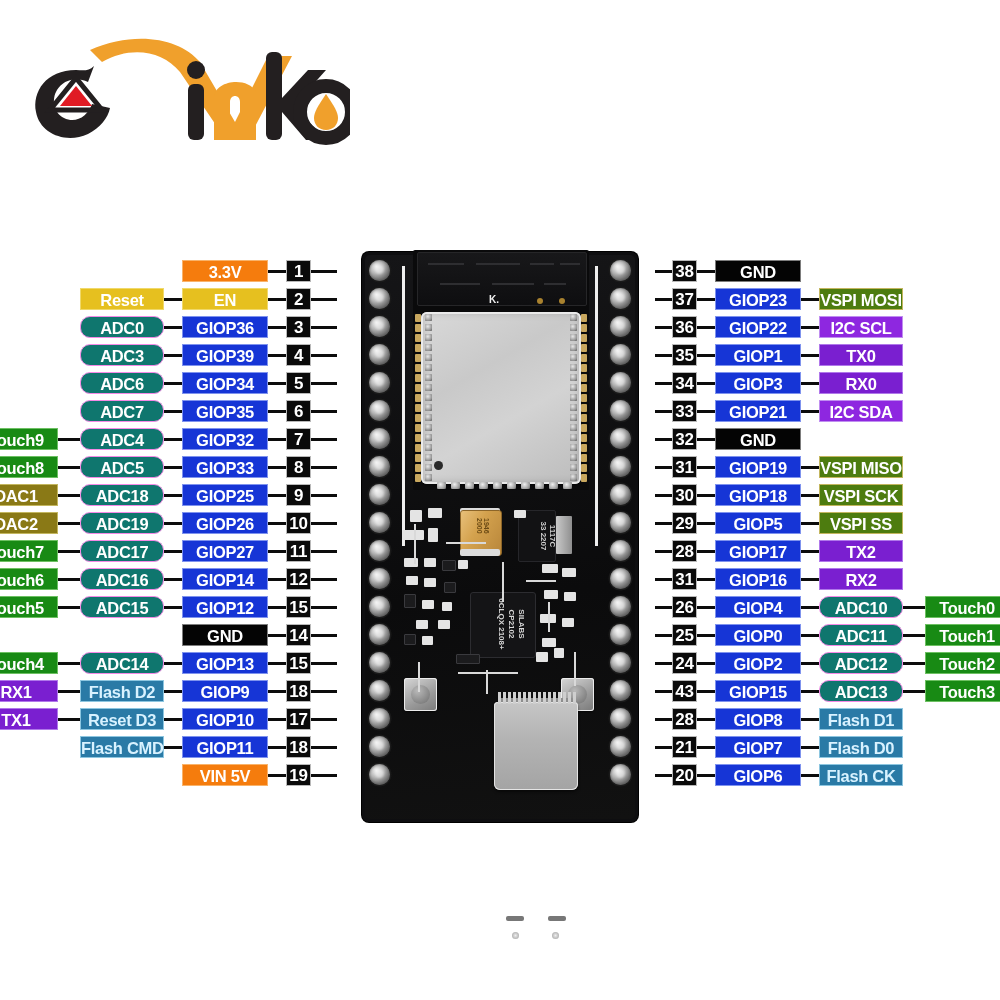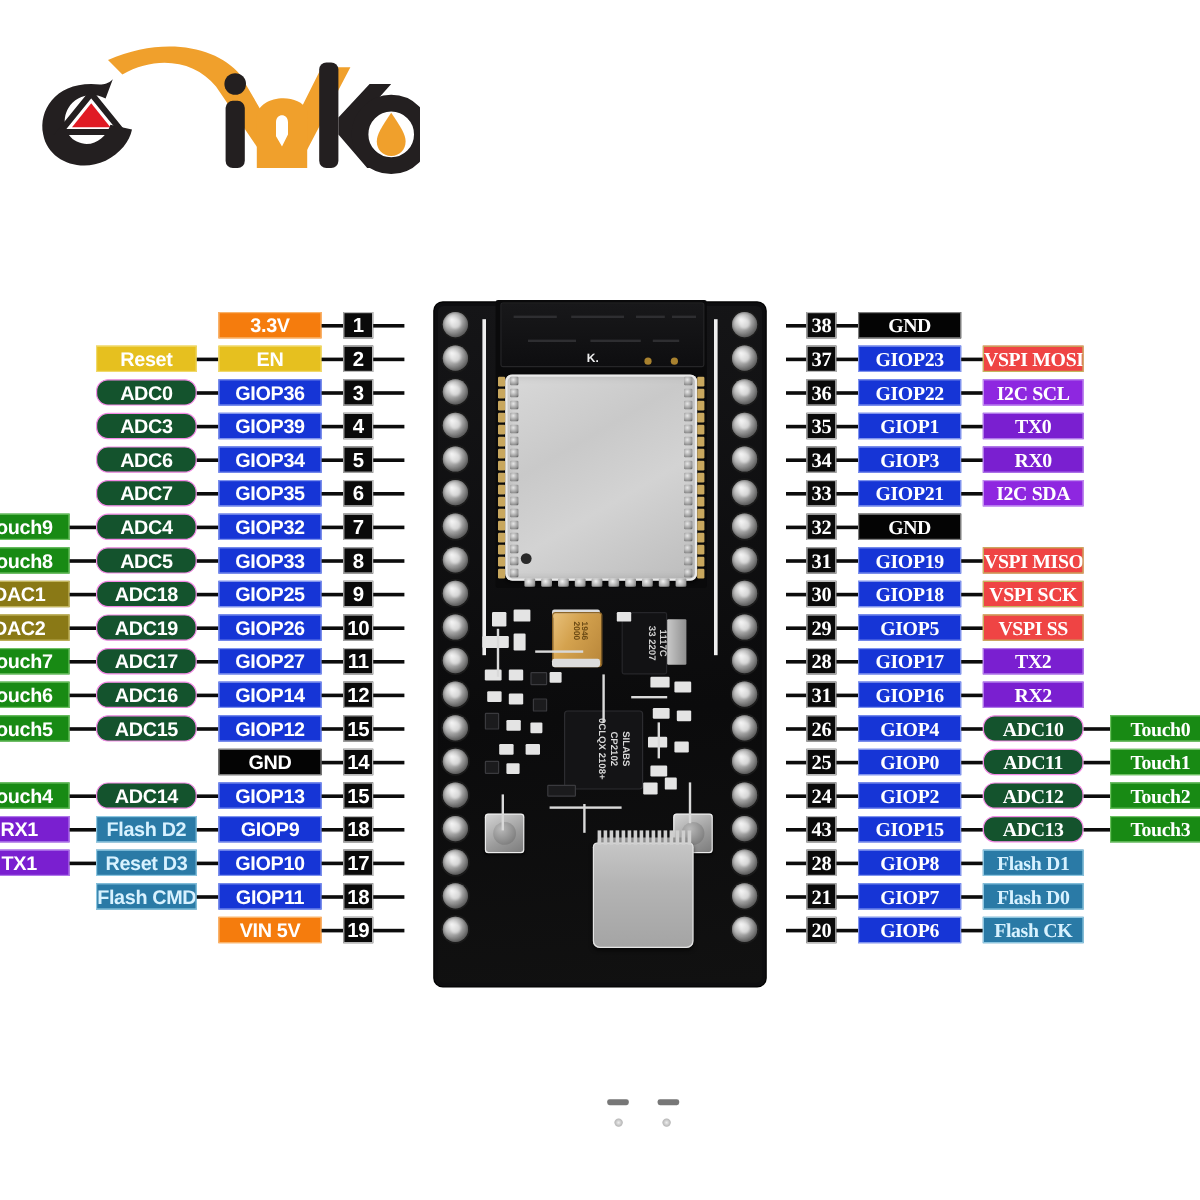--- a/index.html
+++ b/index.html
@@ -7,21 +7,21 @@
   body{width:1000px;height:1000px;position:relative;overflow:hidden;
        font-family:"Liberation Sans", sans-serif;}
 
   
   #logo{position:absolute;left:30px;top:36px;width:320px;height:110px;}
   #logo svg{display:block;}
 
   
   .row{position:absolute;height:24px;display:flex;align-items:center;}
   .row.left{right:663px;flex-direction:row;justify-content:flex-end;}
-  .row.right{left:655px;flex-direction:row;justify-content:space-between;font-family:Liberation Serif, serif;}
+  .row.right{left:655px;flex-direction:row;justify-content:space-between;}
 
   .cell{
     height:22px;line-height:22px;
     font-size:16.5px;font-weight:bold;
     text-align:center;color:#ffffff;
     border:1px solid #cccccc;
     box-sizing:border-box;
     white-space:nowrap;
     overflow:hidden;
     letter-spacing:-0.3px;
@@ -31,28 +31,28 @@
   
   .c-alt {width:84px;}
   .c-func{width:84px;}
   .c-gpio{width:86px;}
   .c-num {width:25px;border:1px solid #b5b5b5;font-size:17px;}
   .spacerwide{flex:0 0 auto;}
 
   
   .k-pwr   {background:#f57c0d;border-color:#f9b36a;}
   .k-en    {background:#e6c01f;border-color:#f0d96a;}
-  .k-adc   {background:#14532d;border-color:#f48ae6;border-radius:10px;}
+  .k-adc   {background:#0f766e;border-color:#f48ae6;border-radius:10px;}
   .k-gpio  {background:#1635d6;border-color:#7f93ee;}
   .k-gnd   {background:#040404;border-color:#7d7d7d;}
   .k-touch {background:#188a14;border-color:#6dc062;}
   .k-dac   {background:#8a7916;border-color:#c3b65f;}
   .k-uart  {background:#7a1fd0;border-color:#b078ea;}
   .k-flash {background:#2a7aa6;border-color:#8dc6e0;color:#d8f2ff;}
-  .k-spi   {background:#ef4444;border-color:#c3b65f;}
+  .k-spi   {background:#4d7c0f;border-color:#c3b65f;}
   .k-i2c   {background:#8e27e0;border-color:#c08ef0;}
   .k-num   {background:#0a0a0a;border-color:#b9b9b9;}
 
   
   #board{position:absolute;left:362px;top:252px;width:276px;height:570px;
          background:#0e0e10;border-radius:7px;
          box-shadow:0 0 0 1px #000;}
   #board:before{content:"";position:absolute;inset:3px;border-radius:5px;
          background:linear-gradient(175deg,#151517 0%,#0b0b0c 60%,#111 100%);}
 

